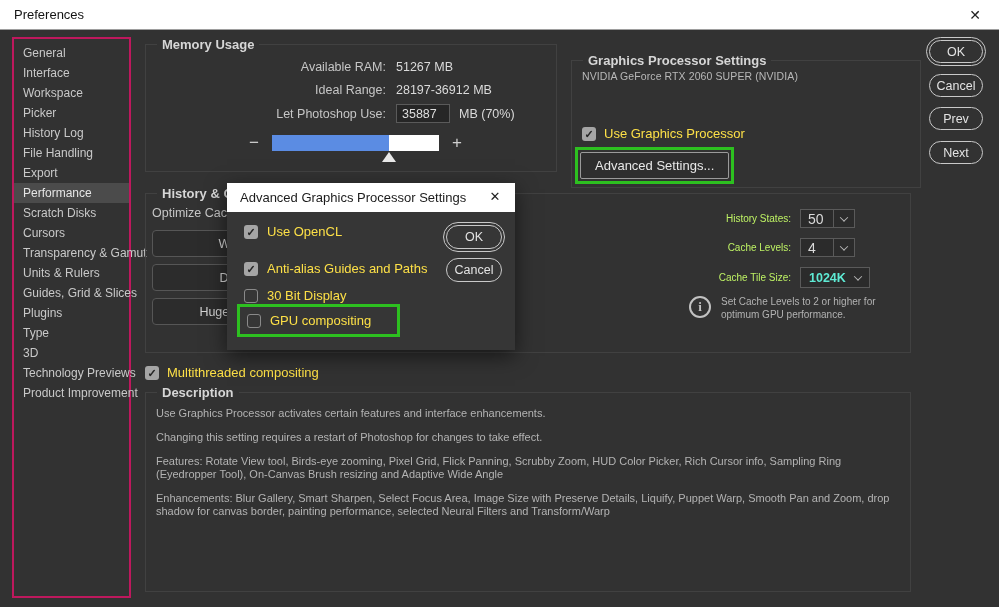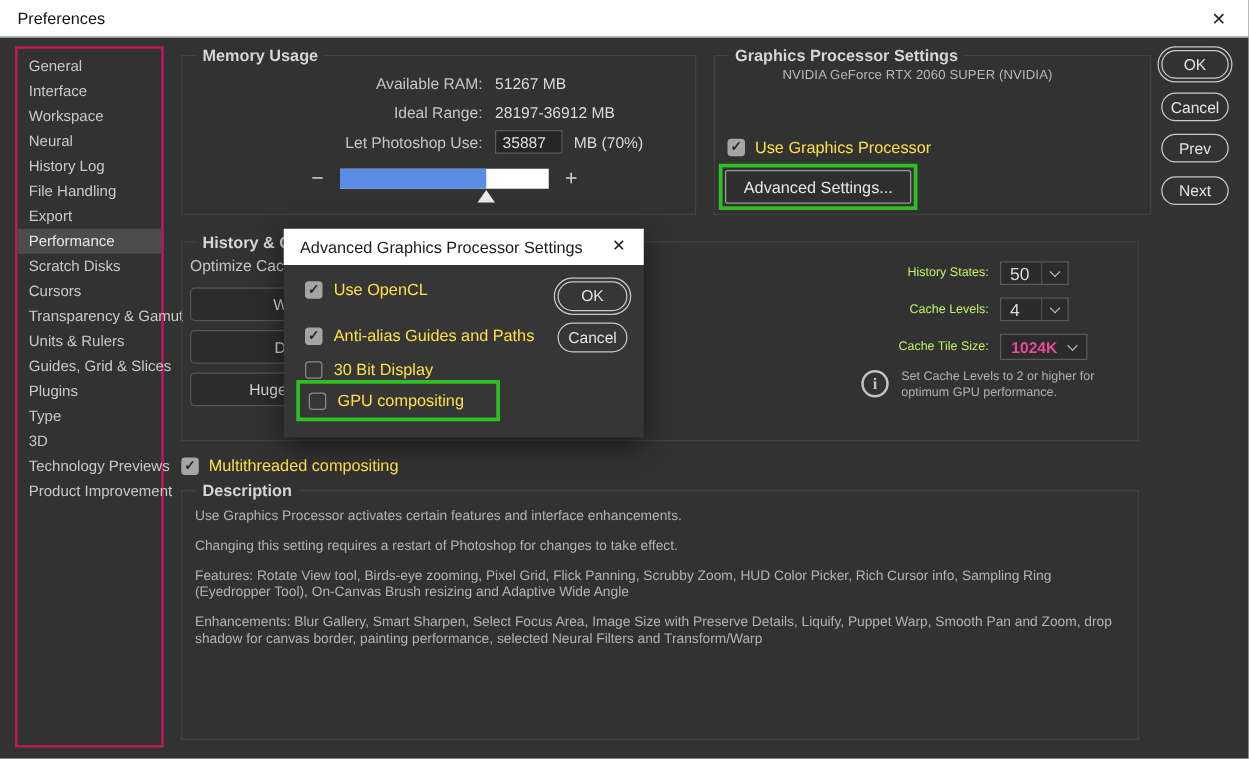--- a/index.html
+++ b/index.html
@@ -58,21 +58,21 @@
     border-left:7px solid transparent; border-right:7px solid transparent;
     border-bottom:10px solid #e9e9e9; cursor:pointer;
   }
   
   .cb { width:14px; height:14px; border-radius:3px; flex:0 0 14px; cursor:pointer; }
   .cb.checked { background:#a5a5a5; color:#262626; font-size:11px; line-height:14px; text-align:center; font-weight:700; }
   .cb.checked::after { content:"✓"; }
   .cb.unchecked { border:1px solid #8a8a8a; background:transparent; }
   .cb-label { font-size:13px; color:#fde047; white-space:nowrap; cursor:default; }
   
-  #graphics-panel { left:571px; top:44px; width:350px; height:128px;padding-left:44px; }
+  #graphics-panel { left:571px; top:60px; width:350px; height:128px; }
   .gfx-detected { margin:12px 0 0 10px; font-size:12.5px; color:#bfbfbf; }
   .gfx-name { margin:9px 0 0 10px; font-size:10.5px; color:#b8b8b8; letter-spacing:0.1px; }
   .gfx-check-row { position:absolute; left:10px; top:65px; display:flex; align-items:center; gap:8px; }
   .green-box { border:3px solid #2dc020; }
   #adv-wrap { position:absolute; left:3px; top:86px; display:inline-block; }
   .adv-btn {
     margin:2px; background:#2e2e2e; border:1px solid #9a9a9a; border-radius:2px;
     color:#e8e8e8; font-size:13px; padding:5px 14px; cursor:pointer; font-family:inherit;
   }
   
@@ -86,21 +86,21 @@
   }
   #preset-1 { top:36px; } #preset-2 { top:70px; } #preset-3 { top:104px; }
   .hc-row { position:absolute; left:445px; display:flex; align-items:center; }
   #hc-row-1 { top:15px; } #hc-row-2 { top:44px; } #hc-row-3 { top:73px; }
   .hc-label { width:200px; text-align:right; font-size:10px; color:#bef264; white-space:nowrap; }
   .hc-combo { margin-left:9px; display:flex; cursor:pointer; }
   .hc-value { min-width:34px; background:#2b2b2b; border:1px solid #5a5a5a; color:#dadada; font-size:14px; padding:1px 7px; height:19px; line-height:16px; }
   .hc-chevbox { width:21px; height:19px; background:#2b2b2b; border:1px solid #5a5a5a; border-left:none; display:flex; align-items:center; justify-content:center; }
   .chev { width:6px; height:6px; border-right:1.5px solid #b5b5b5; border-bottom:1.5px solid #b5b5b5; transform:rotate(45deg) translate(-1px,-1px); }
   .hc-wide { margin-left:9px; display:flex; align-items:center; background:#2b2b2b; border:1px solid #5a5a5a; padding:2px 8px; gap:9px; height:21px; cursor:pointer; }
-  .hc-wide .hc-wide-value { font-size:12.5px; color:#ec4899; font-weight:600; }
+  .hc-wide .hc-wide-value { font-size:12.5px; color:#5eead4; font-weight:600; }
   .info-row { position:absolute; left:543px; top:102px; display:flex; gap:10px; align-items:flex-start;justify-content:center; }
   .info-icon {
     width:22px; height:22px; border:2px solid #c2c2c2; border-radius:50%;
     color:#c2c2c2; text-align:center; line-height:18px; font-size:13px;
     font-family:"Liberation Serif", serif; font-weight:700;
   }
   .info-icon::after { content:"i"; }
   .info-text { font-size:10px; color:#b2b2b2; line-height:12.5px; }
   
   #multithreaded-row { position:absolute; left:145px; top:365px; display:flex; align-items:center; gap:8px; }
@@ -147,21 +147,21 @@
 
   <div class="titlebar">
     <span class="titlebar-title">Preferences</span>
     <span class="titlebar-close">✕</span>
   </div>
 
   <div class="sidebar">
     <div class="side-item">General</div>
     <div class="side-item">Interface</div>
     <div class="side-item">Workspace</div>
-    <div class="side-item">Neural</div>
+    <div class="side-item">Picker</div>
     <div class="side-item">History Log</div>
     <div class="side-item">File Handling</div>
     <div class="side-item">Export</div>
     <div class="side-item selected">Performance</div>
     <div class="side-item">Scratch Disks</div>
     <div class="side-item">Cursors</div>
     <div class="side-item">Transparency &amp; Gamut</div>
     <div class="side-item">Units &amp; Rulers</div>
     <div class="side-item">Guides, Grid &amp; Slices</div>
     <div class="side-item">Plugins</div>

